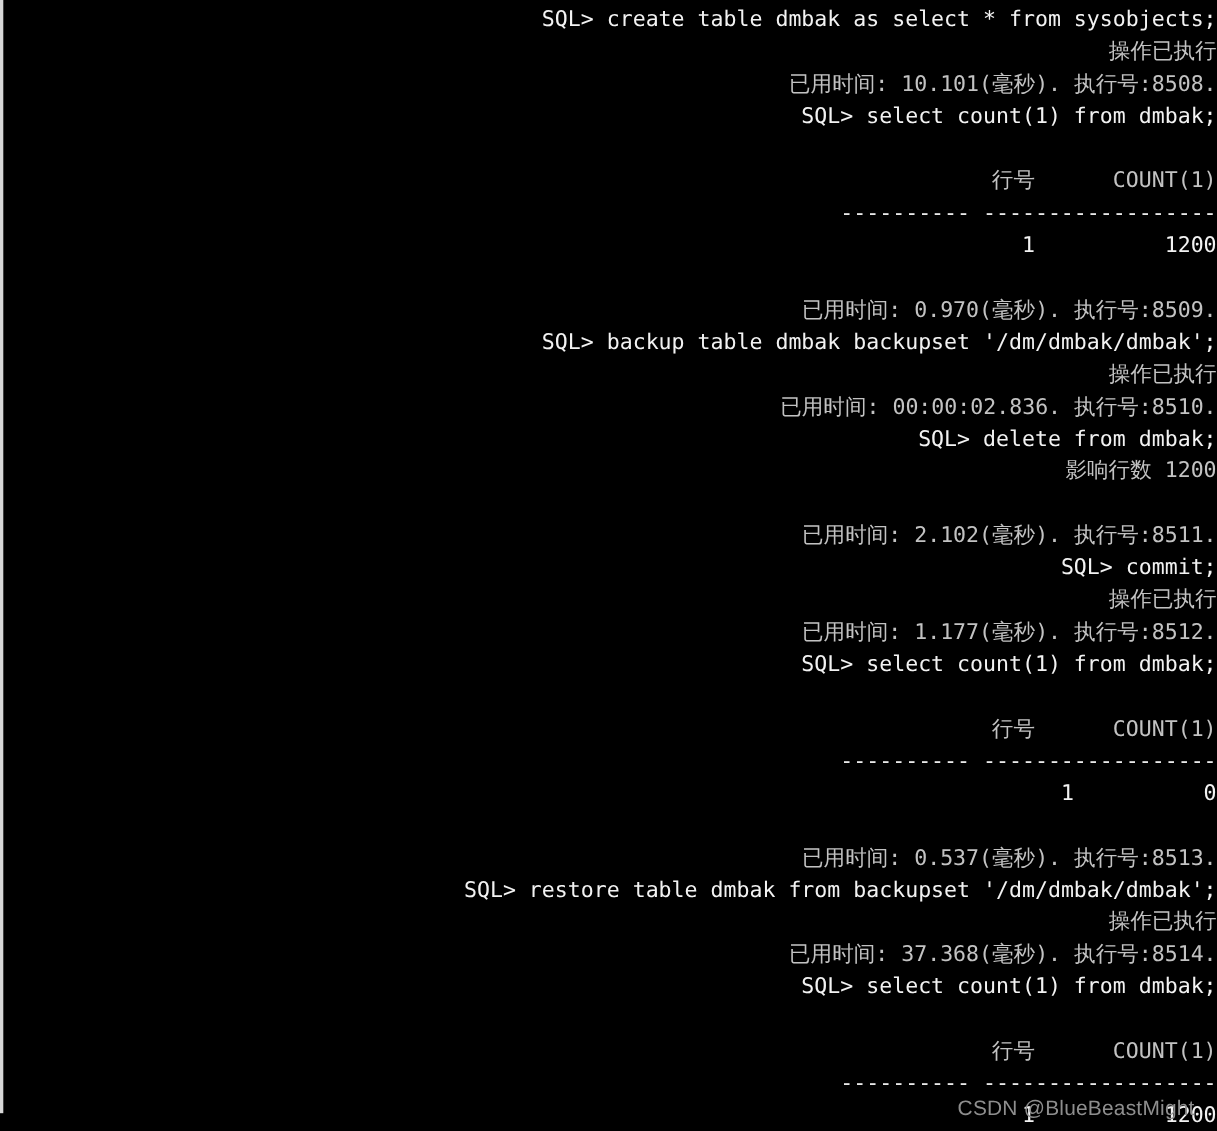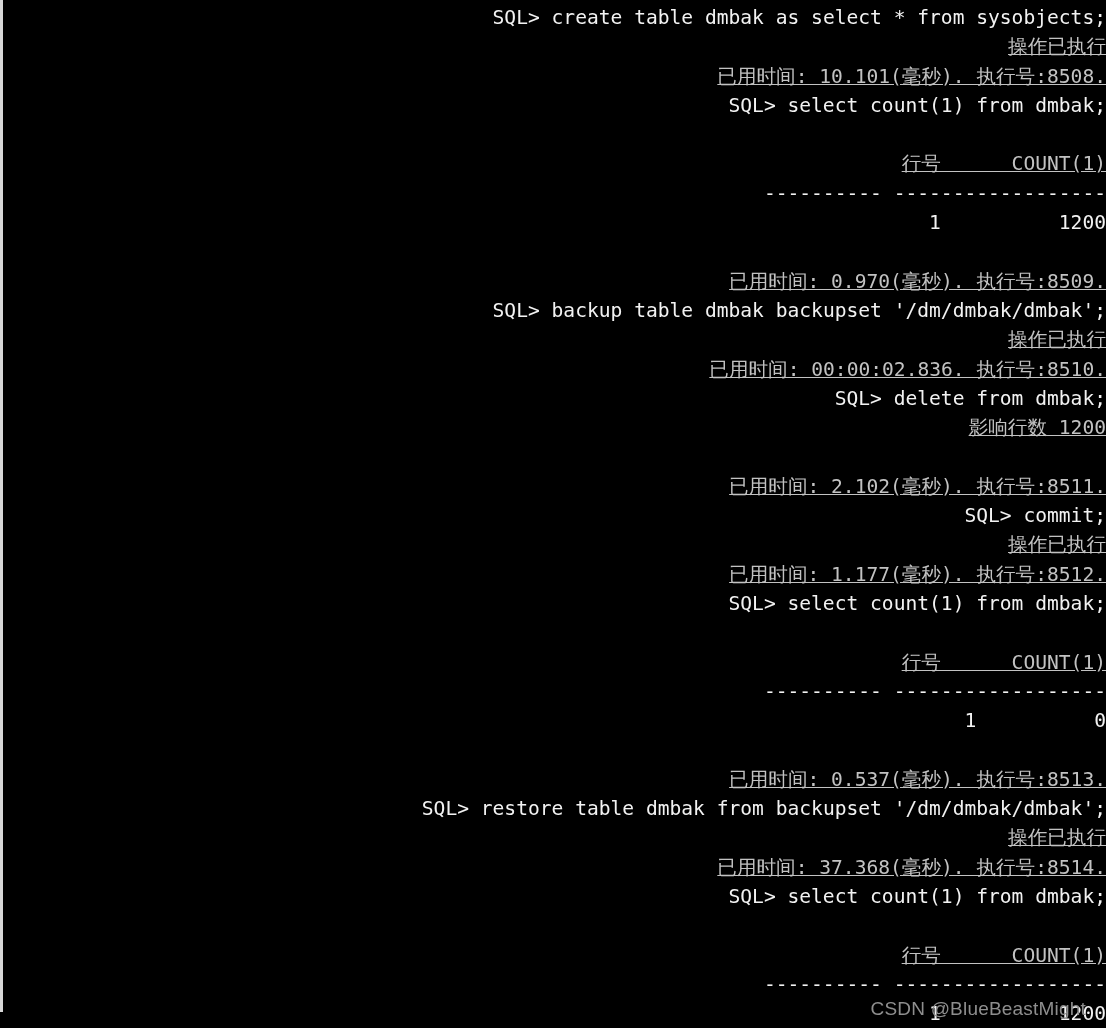--- a/index.html
+++ b/index.html
@@ -47,21 +47,21 @@
     -webkit-font-smoothing: none;
     z-index: 2;
   }
   .line {
     height: 29.3px;
     white-space: pre;
     display: block;
     text-align: right;
   }
   .ascii { color: #f2f2f2; }
-  .cjk   { color: #c2c2c2; text-decoration: underline; }
+  .cjk   { color: #c2c2c2; }
   .blank { color: transparent; }
 
   #watermark {
     position: absolute;
     right: 20px;
     bottom: 8px;
     font-family: "Liberation Sans", "DejaVu Sans", sans-serif;
     font-size: 19px;
     color: #8e8e8e;
     letter-spacing: 0.2px;

